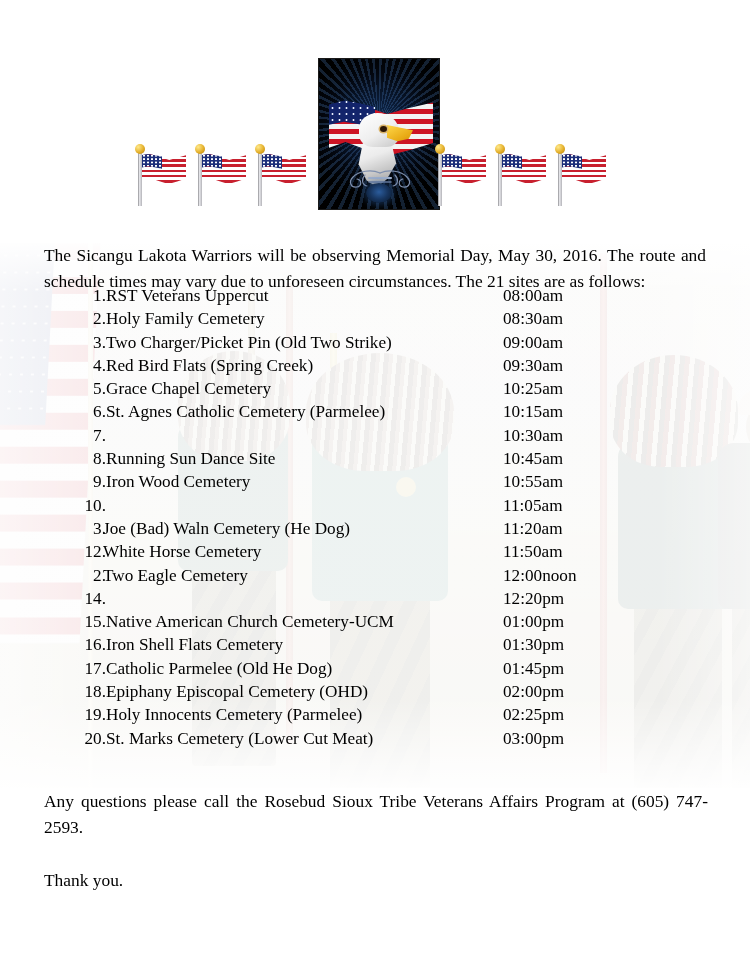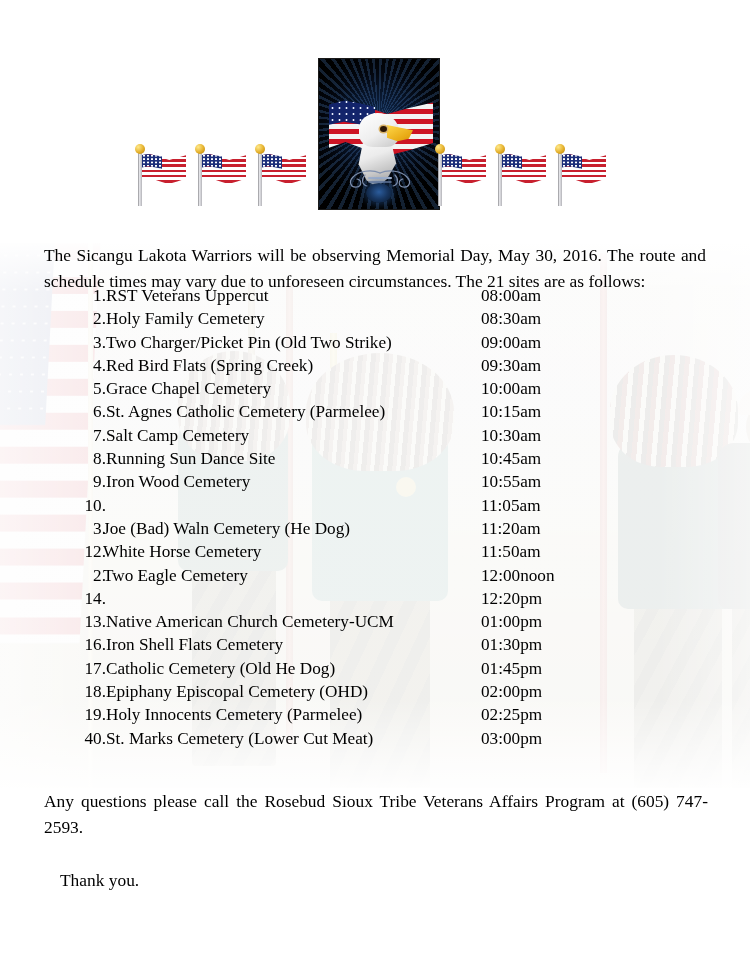--- a/index.html
+++ b/index.html
@@ -400,36 +400,36 @@
     text-align: right;
   }
   .li-name {
     position: absolute;
     left: 44px;
     top: 0;
   }
   .li-name.tight { left: 41px; }
   .li-time {
     position: absolute;
-    left: 419px;
+    left: 441px;
     top: 0;
   }
   .closing {
     position: absolute;
     left: 44px;
     top: 772px;
     width: 664px;
     font-size: 17.4px;
     line-height: 25.5px;
     text-align: justify;
     text-justify: inter-word;
   }
   .thanks {
     position: absolute;
-    left: 60px;
+    left: 44px;
     top: 851px;
     font-size: 17.4px;
     line-height: 25.5px;
   }
 </style>
 </head>
 <body>
 
 <div class="page">
 
@@ -550,35 +550,35 @@
 
   <div class="content">
 
     <p class="intro">The Sicangu Lakota Warriors will be observing Memorial Day, May 30, 2016. The route and schedule times may vary due to unforeseen circumstances. The 21 sites are as follows:</p>
 
     <div class="list" id="schedule-list">
         <div class="list-item"><span class="li-num">1.</span><span class="li-name">RST Veterans Uppercut</span><span class="li-time">08:00am</span></div>
         <div class="list-item"><span class="li-num">2.</span><span class="li-name">Holy Family Cemetery</span><span class="li-time">08:30am</span></div>
         <div class="list-item"><span class="li-num">3.</span><span class="li-name">Two Charger/Picket Pin (Old Two Strike)</span><span class="li-time">09:00am</span></div>
         <div class="list-item"><span class="li-num">4.</span><span class="li-name">Red Bird Flats (Spring Creek)</span><span class="li-time">09:30am</span></div>
-        <div class="list-item"><span class="li-num">5.</span><span class="li-name">Grace Chapel Cemetery</span><span class="li-time">10:00am</span></div>
+        <div class="list-item"><span class="li-num">5.</span><span class="li-name">Grace Chapel Cemetery</span><span class="li-time">10:25am</span></div>
         <div class="list-item"><span class="li-num">6.</span><span class="li-name">St. Agnes Catholic Cemetery (Parmelee)</span><span class="li-time">10:15am</span></div>
-        <div class="list-item"><span class="li-num">7.</span><span class="li-name">Salt Camp Cemetery</span><span class="li-time">10:30am</span></div>
+        <div class="list-item"><span class="li-num">7.</span><span class="li-time">10:30am</span></div>
         <div class="list-item"><span class="li-num">8.</span><span class="li-name">Running Sun Dance Site</span><span class="li-time">10:45am</span></div>
         <div class="list-item"><span class="li-num">9.</span><span class="li-name">Iron Wood Cemetery</span><span class="li-time">10:55am</span></div>
         <div class="list-item"><span class="li-num">10.</span><span class="li-time">11:05am</span></div>
         <div class="list-item"><span class="li-num">3.</span><span class="li-name tight">Joe (Bad) Waln Cemetery (He Dog)</span><span class="li-time">11:20am</span></div>
         <div class="list-item"><span class="li-num">12.</span><span class="li-name tight">White Horse Cemetery</span><span class="li-time">11:50am</span></div>
         <div class="list-item"><span class="li-num">2.</span><span class="li-name tight">Two Eagle Cemetery</span><span class="li-time">12:00noon</span></div>
         <div class="list-item"><span class="li-num">14.</span><span class="li-time">12:20pm</span></div>
-        <div class="list-item"><span class="li-num">13.</span><span class="li-name">Native American Church Cemetery-UCM</span><span class="li-time">01:00pm</span></div>
+        <div class="list-item"><span class="li-num">15.</span><span class="li-name">Native American Church Cemetery-UCM</span><span class="li-time">01:00pm</span></div>
         <div class="list-item"><span class="li-num">16.</span><span class="li-name">Iron Shell Flats Cemetery</span><span class="li-time">01:30pm</span></div>
-        <div class="list-item"><span class="li-num">17.</span><span class="li-name">Catholic Cemetery (Old He Dog)</span><span class="li-time">01:45pm</span></div>
+        <div class="list-item"><span class="li-num">17.</span><span class="li-name">Catholic Parmelee (Old He Dog)</span><span class="li-time">01:45pm</span></div>
         <div class="list-item"><span class="li-num">18.</span><span class="li-name">Epiphany Episcopal Cemetery (OHD)</span><span class="li-time">02:00pm</span></div>
         <div class="list-item"><span class="li-num">19.</span><span class="li-name">Holy Innocents Cemetery (Parmelee)</span><span class="li-time">02:25pm</span></div>
-        <div class="list-item"><span class="li-num">40.</span><span class="li-name">St. Marks Cemetery (Lower Cut Meat)</span><span class="li-time">03:00pm</span></div>
+        <div class="list-item"><span class="li-num">20.</span><span class="li-name">St. Marks Cemetery (Lower Cut Meat)</span><span class="li-time">03:00pm</span></div>
       </div>
 
     <p class="closing">Any questions please call the Rosebud Sioux Tribe Veterans Affairs Program at (605) 747-2593.</p>
 
     <p class="thanks">Thank you.</p>
   </div>
 </div>
 
 </body></html>

